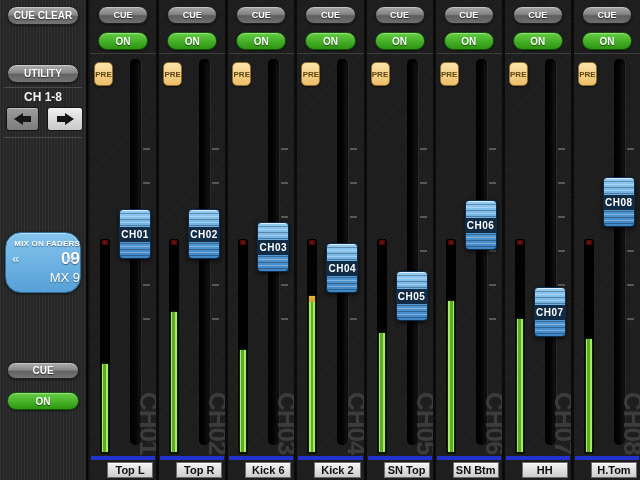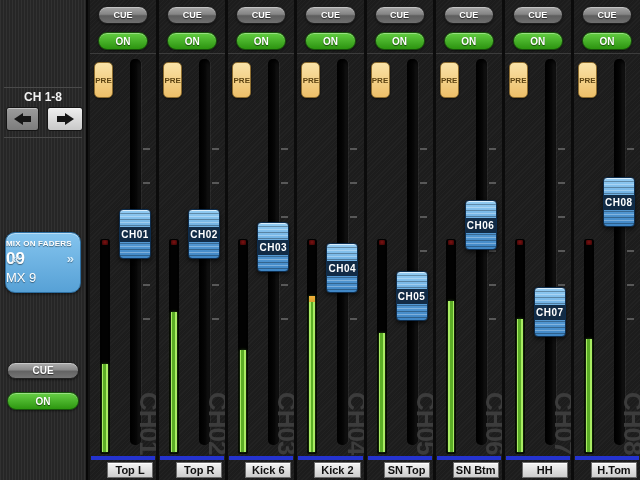--- a/index.html
+++ b/index.html
@@ -29,24 +29,24 @@
   .arrow { position:relative; width:17px; height:12px; }
   .arrow:before { content:""; position:absolute; top:0; width:0; height:0;
     border-top:6px solid transparent; border-bottom:6px solid transparent; }
   .arrow:after { content:""; position:absolute; top:3px; width:8px; height:6px; background:#161616; }
   .arrow.left:before { left:0; border-right:9px solid #161616; }
   .arrow.left:after { right:0; }
   .arrow.right:before { right:0; border-left:9px solid #161616; }
   .arrow.right:after { left:0; }
 
   #mix-panel { position:absolute; top:232px; left:5px; width:76px; height:61px;
-    border-radius:10px; border:1px solid #2d6fa0; border:1px solid #2d6ea0;
+    border-radius:16px; border:1px solid #2d6fa0; border:1px solid #2d6ea0;
     background:linear-gradient(#84c4ee,#57a1d6);
     box-shadow:inset 0 1px 0 rgba(255,255,255,.45), 0 1px 3px rgba(0,0,0,.6);
-    color:#fff; text-align:left; }
+    color:#fff; text-align:right; }
   #mix-title { margin-top:6px; font-size:8px; font-weight:bold; letter-spacing:.2px;
     text-shadow:0 1px 1px rgba(0,0,0,.45); }
   #mix-row { position:relative; height:22px; line-height:22px; }
   #mix-number { font-size:17px; font-weight:bold; text-shadow:0 1px 1px rgba(0,0,0,.45); }
   .chev { position:absolute; top:0; font-size:13px; font-weight:bold; color:#d9eefb;
     text-shadow:0 1px 1px rgba(0,0,0,.35); }
   #chev-prev { left:6px; } #chev-next { right:6px; }
   #mix-name { font-size:13px; font-weight:normal; text-shadow:0 1px 1px rgba(0,0,0,.45); }
 
   #sends-btn { position:absolute; top:308px; left:7px; width:72px; height:31px;
@@ -71,21 +71,21 @@
   .ch-pill { position:absolute; left:8px; right:8px; height:18px; border-radius:9px;
     border:1px solid #1d1d1d; color:#fff; font-weight:bold;
     display:flex; align-items:center; justify-content:center;
     text-shadow:0 1px 1px rgba(0,0,0,.6);
     box-shadow:inset 0 1px 0 rgba(255,255,255,.35), 0 1px 2px rgba(0,0,0,.5); }
   .ch-cue { top:6px; font-size:9px;
     background:linear-gradient(#a7a7a7,#858585 45%,#5e5e5e 55%,#6f6f6f); }
   .ch-on { top:32px; font-size:10px;
     background:linear-gradient(#63ce42,#2c9410); border-color:#174f0a; }
   .strip-divider { position:absolute; top:53px; left:0; right:0; height:1px; background:#3c3c3c; }
-  .pre-badge { position:absolute; top:62px; left:4px; width:19px; height:36px;
+  .pre-badge { position:absolute; top:62px; left:4px; width:19px; height:24px;
     border-radius:5px; border:1px solid #8d6d30;
     background:linear-gradient(#fae3a8,#edbf69);
     color:#5c4312; font-size:8px; font-weight:bold;
     display:flex; align-items:center; justify-content:center;
     box-shadow:0 1px 2px rgba(0,0,0,.6); }
 
   .fader-slot { position:absolute; left:40px; top:59px; width:11px; height:386px;
     border-radius:5px; background:linear-gradient(90deg,#000 0,#060606 55%,#1a1a1a 100%);
     box-shadow:inset 0 2px 4px #000, 1px 0 0 rgba(255,255,255,.05); }
   .tick { position:absolute; left:53px; width:7px; height:2px; background:#585858; }
@@ -119,20 +119,22 @@
     box-shadow:inset 0 1px 0 #fff;
     color:#101010; font-size:11px; font-weight:bold;
     display:flex; align-items:center; justify-content:center; z-index:2; }
 </style>
 </head>
 <body>
 
 <div id="app">
 
   <div id="sidebar">
+    <button class="side-pill" style="top:6px">CUE CLEAR</button>
+    <button class="side-pill" style="top:64px">UTILITY</button>
 
     <div class="divider" style="top:87px"></div>
     <div id="bank-label">CH 1-8</div>
 
     <button class="nav-btn" id="nav-prev">
       <span class="arrow left"></span>
     </button>
     <button class="nav-btn" id="nav-next">
       <span class="arrow right"></span>
     </button>

